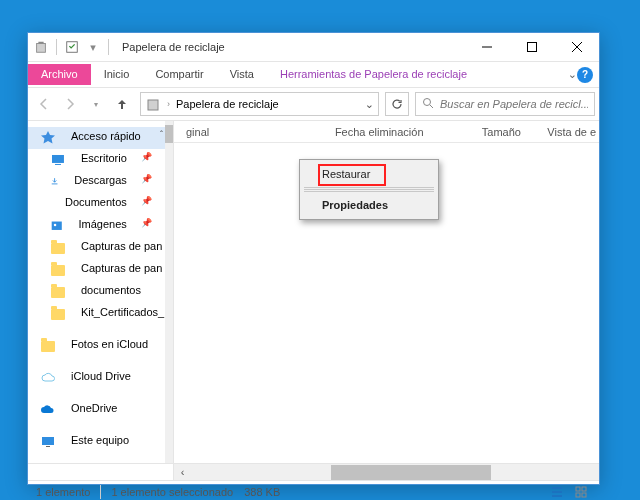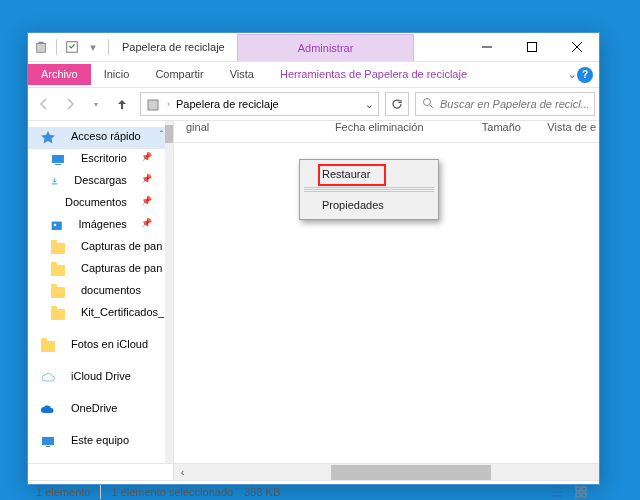--- a/index.html
+++ b/index.html
@@ -36,30 +36,30 @@
 .nav-sb{position:absolute;right:0;top:0;width:8px;height:100%;background:#f0f0f0}
 .nav-thumb{width:8px;height:18px;background:#c1c1c1;margin-top:4px}
 .nav-item{display:flex;gap:15px;padding:3px 8px 3px 12px;white-space:nowrap;overflow:hidden}
 .nav-item.level2{padding-left:22px}
 .nav-item.qa{background:#dbe9f9}
 .pin{margin-left:auto;margin-right:12px;color:#888;font-size:9px}
 .ni-icon{width:16px;height:16px;display:inline-flex;align-items:center;justify-content:center}
 .folder{background:#ffd867;border-radius:1px;width:14px;height:11px;position:relative}
 .folder:before{content:"";position:absolute;top:-3px;left:0;width:6px;height:3px;background:#ffd867;border-radius:1px 1px 0 0}
 .content{flex:1;position:relative;overflow:hidden}
-.headers{display:flex;height:22px;border-bottom:1px solid #e8e8e8;color:#555;padding-left:4px}
+.headers{display:flex;height:22px;align-items:center;border-bottom:1px solid #e8e8e8;color:#555;padding-left:4px}
 .hcol{padding:0 8px;border-right:1px solid transparent;white-space:nowrap;overflow:hidden}
 .hcol.c1{width:150px}.hcol.c2{width:148px}.hcol.c3{width:66px}.hcol.c4{width:60px}
 .row{display:flex;align-items:center;height:22px;padding-left:4px;background:#cfe8ff}
 .rcol{padding:0 8px;white-space:nowrap;overflow:hidden;color:#222}
 .rcol.c1{width:150px}.rcol.c2{width:148px}.rcol.c3{width:66px;text-align:right}.rcol.c4{width:60px}
 .ctxmenu{position:absolute;left:299px;top:159px;width:140px;background:#f0f0f0;border:1px solid #a0a0a0;box-shadow:2px 3px 6px rgba(0,0,0,.35);padding:2px}
 .ctx-item{padding:6px 20px;color:#222}
 .ctx-sep{height:1px;background:#c8c8c8;margin:1px 2px}
-.ctx-item.bold{font-weight:400}
+.ctx-item.bold{font-weight:700}
 .highlight{position:absolute;border:2px solid #ff2020;left:318px;top:164px;width:68px;height:22px;pointer-events:none}
 .hscroll{display:flex;height:17px;border-top:1px solid #e5e5e5}
 .hs-spacer{width:146px;border-right:1px solid #e5e5e5}
 .hs-track{flex:1;background:#f0f0f0;display:flex;align-items:center}
 .hs-btn{width:17px;height:17px;display:flex;align-items:center;justify-content:center;color:#555}
 .hs-thumb{width:160px;height:15px;background:#c1c1c1;margin-left:140px}
 .status{height:22px;display:flex;align-items:center;padding:0 8px;border-top:1px solid #e5e5e5;color:#555;gap:4px}
 .status-sep{width:1px;height:14px;background:#ccc;margin:0 6px}
 .st-spacer{flex:1}
 .viewbtn{width:20px;height:20px;display:flex;align-items:center;justify-content:center;color:#1e6fbf}
@@ -81,21 +81,20 @@
       <span class="tb-smallicon">
           <svg viewBox="0 0 16 16">
             <rect x="2" y="2" width="12" height="12" fill="none" stroke="#666"></rect>
             <path d="M5 7l2 2 4-4" fill="none" stroke="#3a8e3a" stroke-width="1.5"></path>
           </svg>
         </span>
       <span class="tb-smallicon" style="color:#888">▾</span>
       <span class="tb-sep"></span>
     </div>
     <span class="tb-title">Papelera de reciclaje</span>
-    <span class="tb-manage">Administrar</span>
     <span class="tb-spacer"></span>
     <div class="winbtn">
         <svg viewBox="0 0 10 10">
           <path d="M0 5h10" stroke="#000"></path>
         </svg>
       </div>
     <div class="winbtn">
         <svg viewBox="0 0 10 10">
           <rect x=".5" y=".5" width="9" height="9" fill="none" stroke="#000"></rect>
         </svg>

